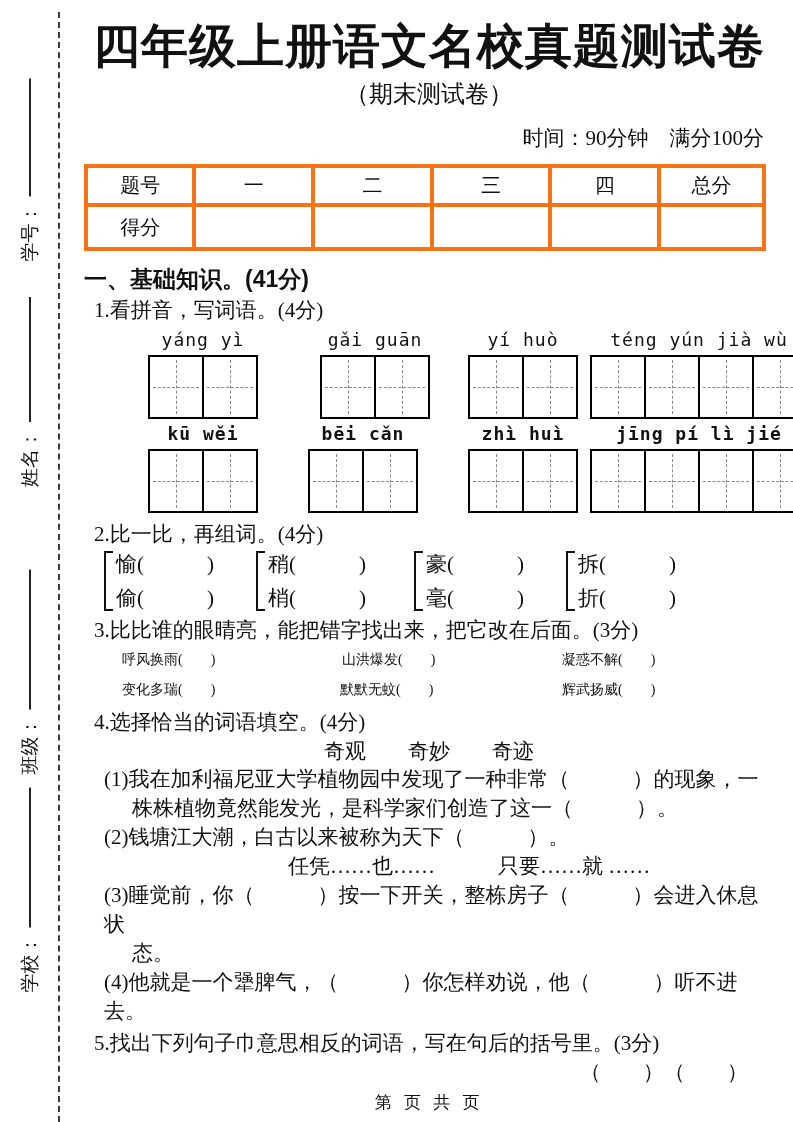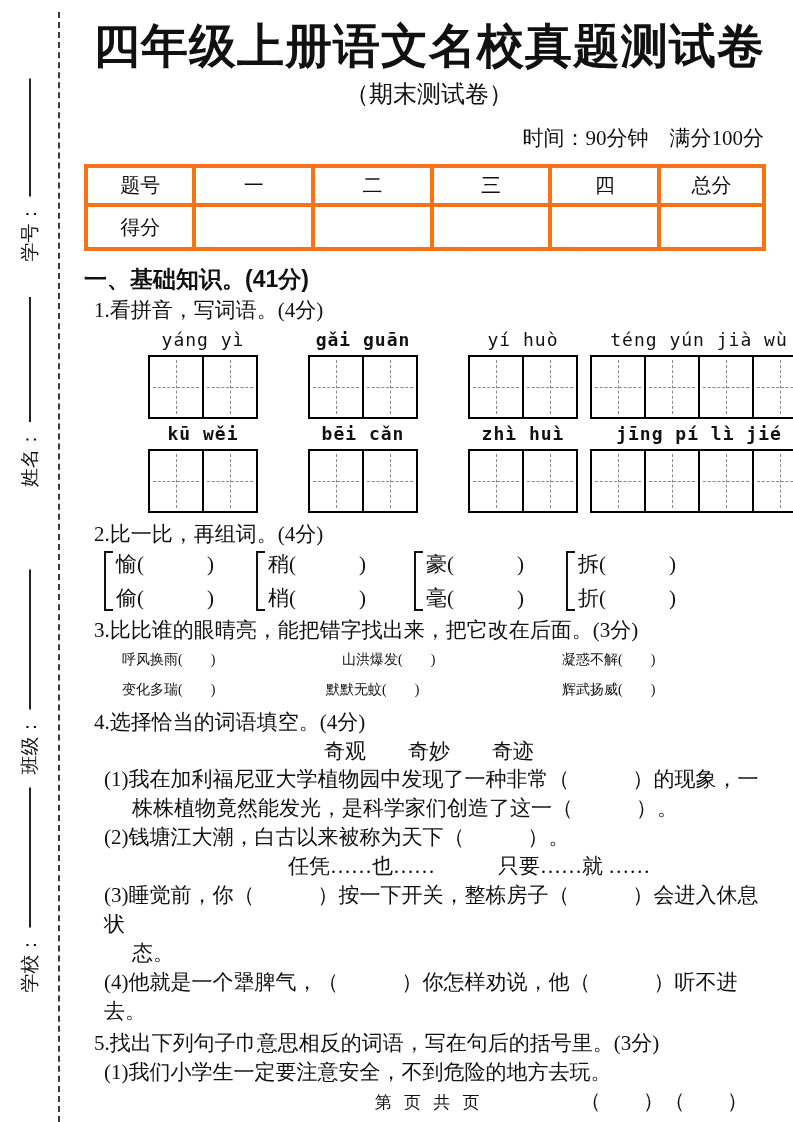--- a/index.html
+++ b/index.html
@@ -127,21 +127,21 @@
 
     <div class="q-head">1.看拼音，写词语。(4分)</div>
     <div class="p-row">
       <div class="p-group" style="left:28px;">
         <div class="pinyin">yáng yì</div>
         <div class="cells">
             <div class="cell"></div>
             <div class="cell"></div>
           </div>
       </div>
-      <div class="p-group" style="left:188px;font-weight:bold;">
+      <div class="p-group" style="left:200px;">
         <div class="pinyin">gǎi guān</div>
         <div class="cells">
             <div class="cell"></div>
             <div class="cell"></div>
           </div>
       </div>
       <div class="p-group" style="left:348px;">
         <div class="pinyin">yí huò</div>
         <div class="cells">
             <div class="cell"></div>
@@ -224,34 +224,33 @@
     </div>
 
     <div class="q-head">3.比比谁的眼晴亮，能把错字找出来，把它改在后面。(3分)</div>
     <div class="q3-row">
       <span class="q3-item" style="left:38px;"><span>呼风换雨</span><span>(　　)</span></span>
       <span class="q3-item" style="left:258px;"><span>山洪爆发</span><span>(　　)</span></span>
       <span class="q3-item" style="left:478px;"><span>凝惑不解</span><span>(　　)</span></span>
     </div>
     <div class="q3-row">
       <span class="q3-item" style="left:38px;"><span>变化多瑞</span><span>(　　)</span></span>
-      <span class="q3-item" style="left:242px;"><span>默默无蚊</span><span>(　　)</span></span>
+      <span class="q3-item" style="left:256px;"><span>默默无蚊</span><span>(　　)</span></span>
       <span class="q3-item" style="left:478px;"><span>辉武扬威</span><span>(　　)</span></span>
     </div>
 
     <div class="q-head">4.选择恰当的词语填空。(4分)</div>
     <div class="bank">奇观　　奇妙　　奇迹</div>
     <div class="qline">(1)我在加利福尼亚大学植物园中发现了一种非常（　　　）的现象，一</div>
     <div class="qline indent2">株株植物竟然能发光，是科学家们创造了这一（　　　）。</div>
     <div class="qline">(2)钱塘江大潮，白古以来被称为天下（　　　）。</div>
     <div class="bank2">任凭……也……　　　只要……就 ……</div>
     <div class="qline">(3)睡觉前，你（　　　）按一下开关，整栋房子（　　　）会进入休息状</div>
     <div class="qline indent2">态。</div>
     <div class="qline">(4)他就是一个犟脾气，（　　　）你怎样劝说，他（　　　）听不进去。</div>
 
     <div class="q-head">5.找出下列句子巾意思相反的词语，写在句后的括号里。(3分)</div>
-    <div class="qline">(1)我们小学生一定要注意安全，不到危险的地方去玩。</div>
     <div class="ans-line">（　　）（　　）</div>
 
   </div>
 
   <div class="footer">第 页 共 页</div>
 </div>
 
 </body></html>

